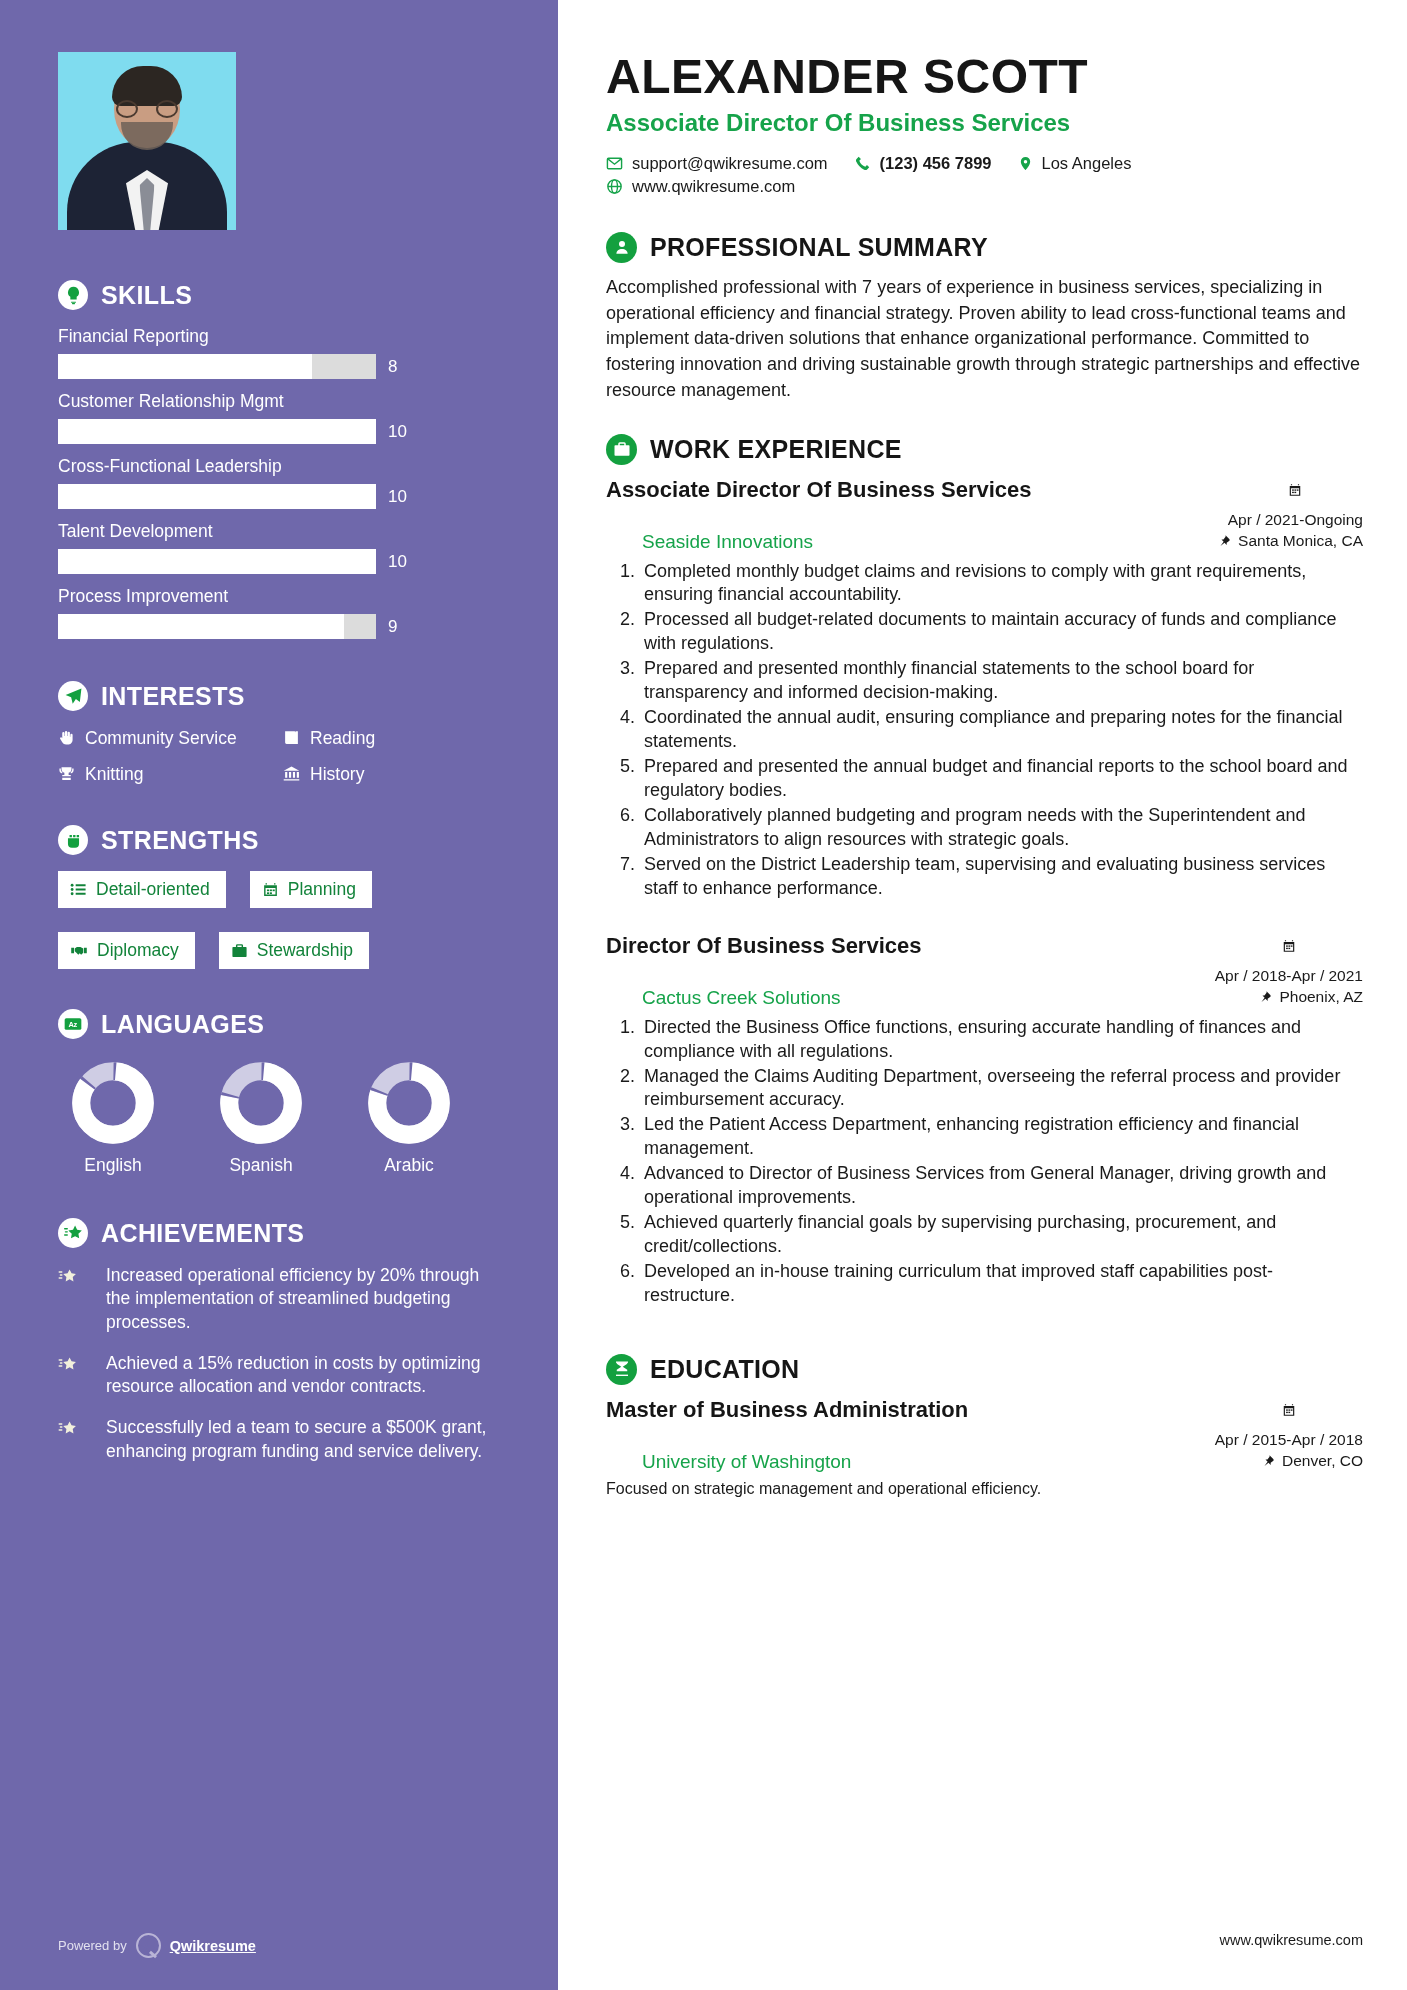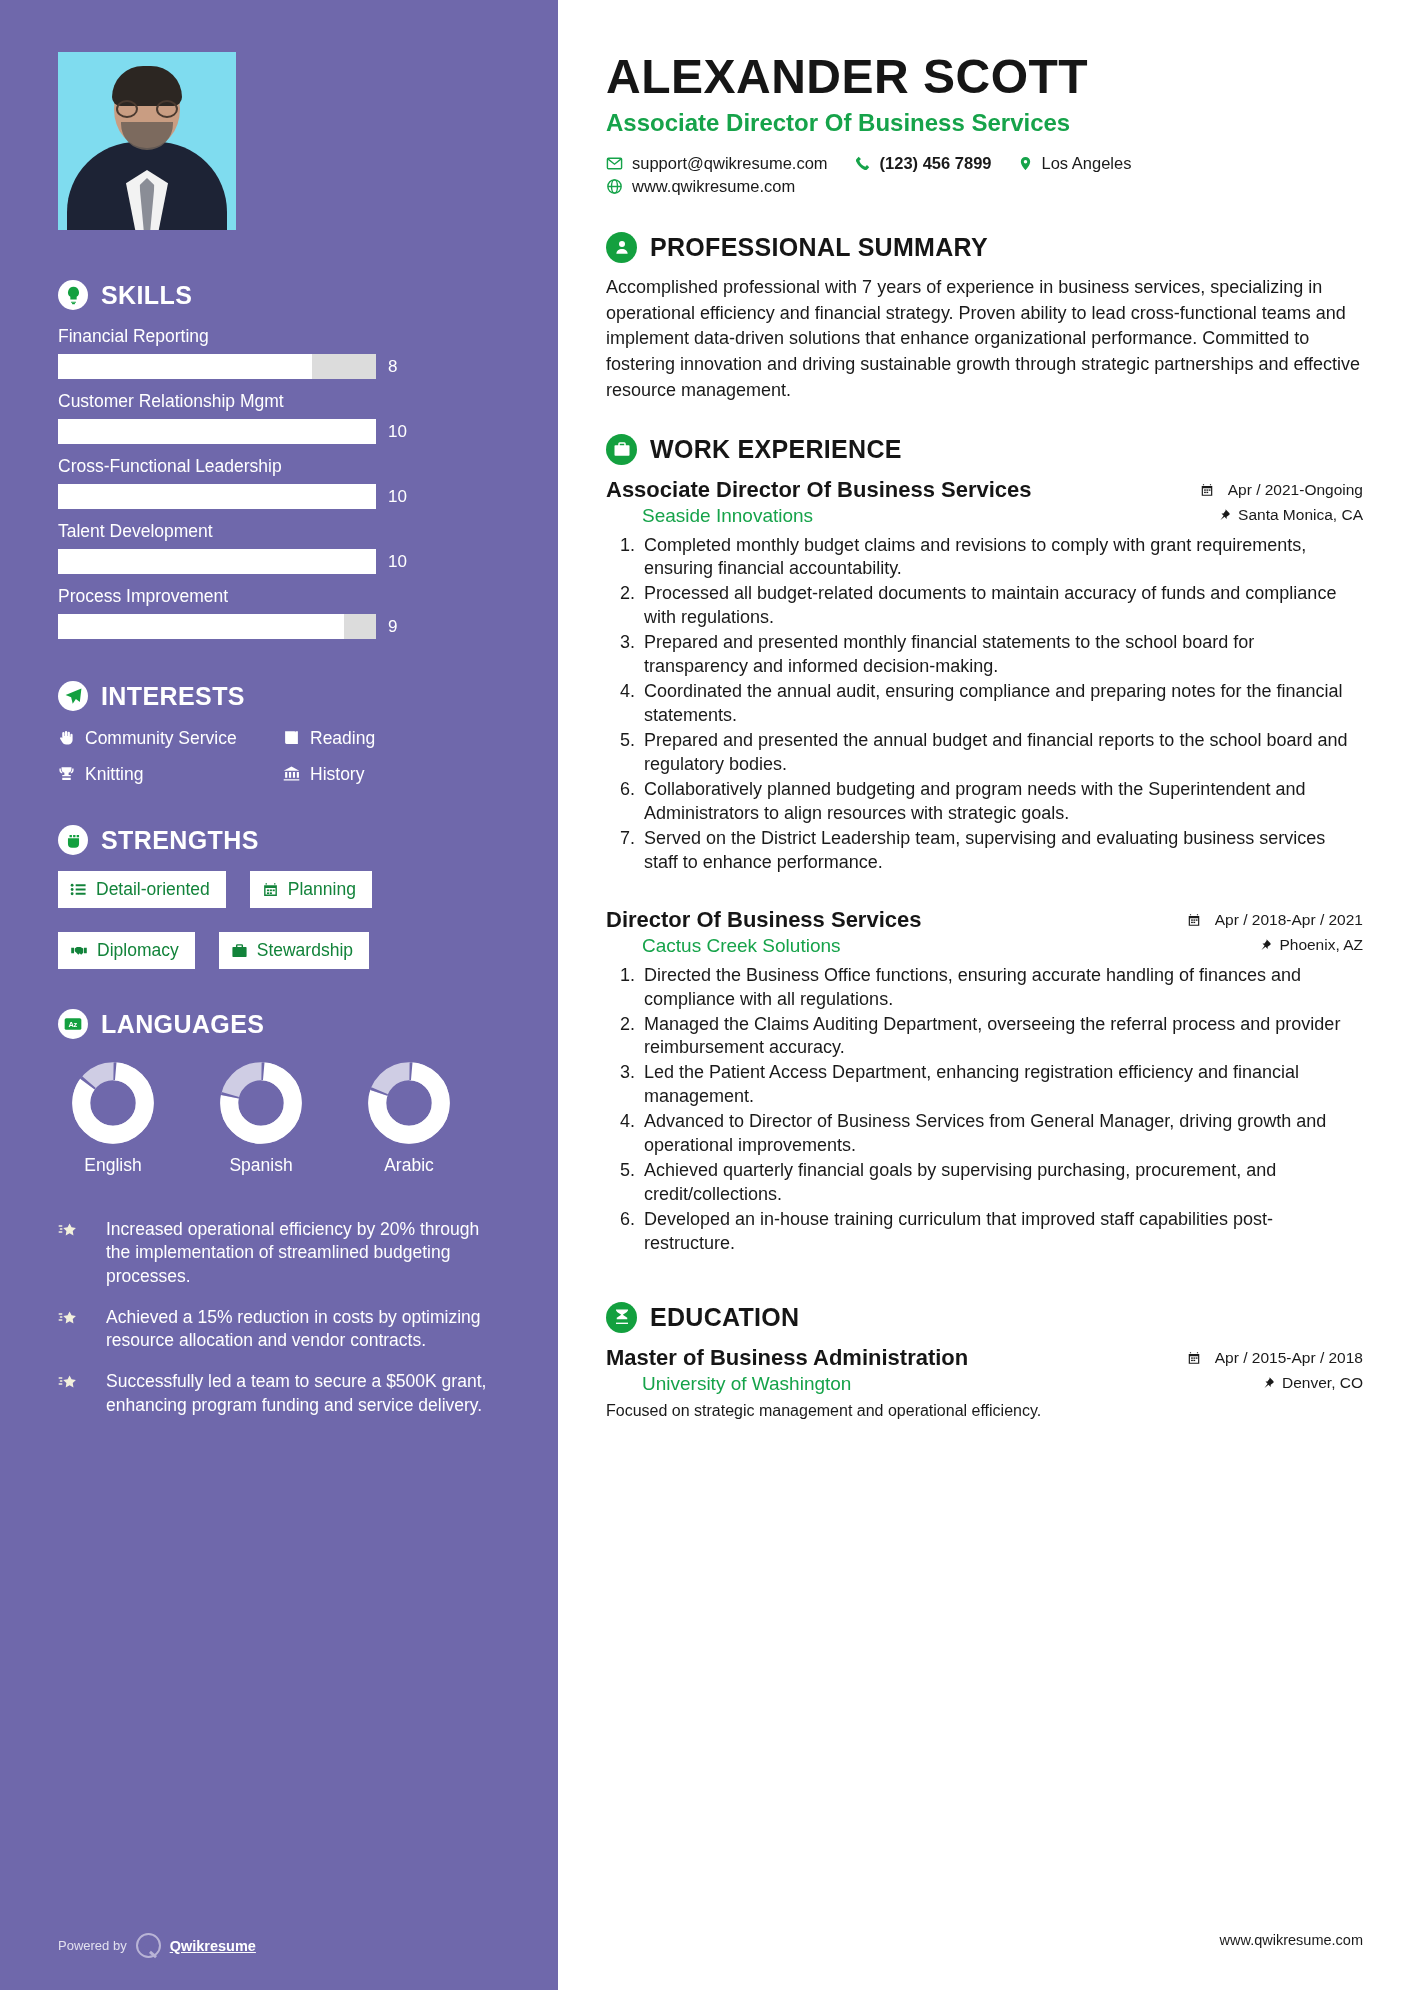--- a/index.html
+++ b/index.html
@@ -144,21 +144,21 @@
 
   .msec { margin-bottom:10px; }
   .msec-head { display:flex; align-items:center; gap:13px; margin-bottom:12px; }
   .msec-ico { width:31px;height:31px;border-radius:50%;background:#13a03f;display:flex;align-items:center;justify-content:center;flex:0 0 31px;}
   .msec-title { font-size:25px; font-weight:bold; color:#161616; letter-spacing:.3px;}
   .summary { font-size:18px; line-height:1.43; color:#1a1a1a; margin-bottom:30px;}
 
   .job { margin-bottom:6px; }
   .job-top { display:flex; justify-content:space-between; align-items:baseline; }
   .job-title { font-size:22px; font-weight:bold; color:#161616; }
-  .job-date { font-size:15.5px; color:#1a1a1a; display:flex;align-items:center;gap:14px; white-space:nowrap;}
+  .job-date { font-size:15.5px; color:#1a1a1a; display:flex;align-items:center;gap:14px; white-space:nowrap;flex-direction:column;}
   .job-sub { display:flex; justify-content:space-between; align-items:baseline; margin-top:2px;}
   .job-co { font-size:19px; color:#16a34a;margin-left:36px; }
   .job-loc { font-size:15.5px; color:#1a1a1a; display:flex;align-items:center;gap:7px; white-space:nowrap;}
   ol.duties { margin:7px 0 0 34px; }
   ol.duties li { font-size:18px; line-height:1.33; color:#1a1a1a; margin-bottom:1px; padding-left:4px;}
   .job-gap { height:26px; }
 
   .edu-desc { font-size:16px; color:#1a1a1a; margin-top:7px; }
   .site-foot { position:absolute; right:44px; bottom:42px; font-size:14.5px; color:#1a1a1a;}
 </style>
@@ -367,20 +367,31 @@
               <circle cx="21" cy="21" r="15.9" fill="none" stroke="#6f68ab" stroke-width="9" stroke-dasharray="1.2 98.8" stroke-dashoffset="25"></circle>
               <circle cx="21" cy="21" r="15.9" fill="none" stroke="#6f68ab" stroke-width="9" stroke-dasharray="1.2 98.8" stroke-dashoffset="-55"></circle>
             </svg>
           </div>
           <div class="lang-name">Arabic</div>
         </div>
       </div>
     </section>
 
     <section class="ach-wrap">
+      <div class="sec-head">
+        <span class="sec-ico">
+          <svg width="19" height="19" viewBox="0 0 24 24" fill="#13a03f">
+              <path d="M14 2l2.6 5.3 5.9.9-4.3 4.1 1 5.8L14 15.4 8.8 18.1l1-5.8L5.5 8.2l5.9-.9L14 2z"></path>
+              <rect x="0" y="5" width="5" height="1.8" rx=".9"></rect>
+              <rect x="1" y="9" width="4" height="1.8" rx=".9"></rect>
+              <rect x="0" y="13" width="5" height="1.8" rx=".9"></rect>
+            </svg>
+        </span>
+        <span class="sec-title">ACHIEVEMENTS</span>
+      </div>
       <div>
         <div class="ach">
           <svg width="20" height="19" viewBox="0 0 24 24" fill="#f2f0dc">
               <path d="M14 3l2.5 5 5.5.8-4 3.9.9 5.5L14 15.6 9.1 18.2l.9-5.5-4-3.9L11.5 8 14 3z"></path>
               <rect x="0" y="5.5" width="5" height="1.7" rx=".85"></rect>
               <rect x="1.5" y="9.3" width="3.6" height="1.7" rx=".85"></rect>
               <rect x="0" y="13" width="5" height="1.7" rx=".85"></rect>
             </svg>
           <span class="ach-txt">Increased operational efficiency by 20% through the implementation of streamlined budgeting processes.</span>
         </div>

